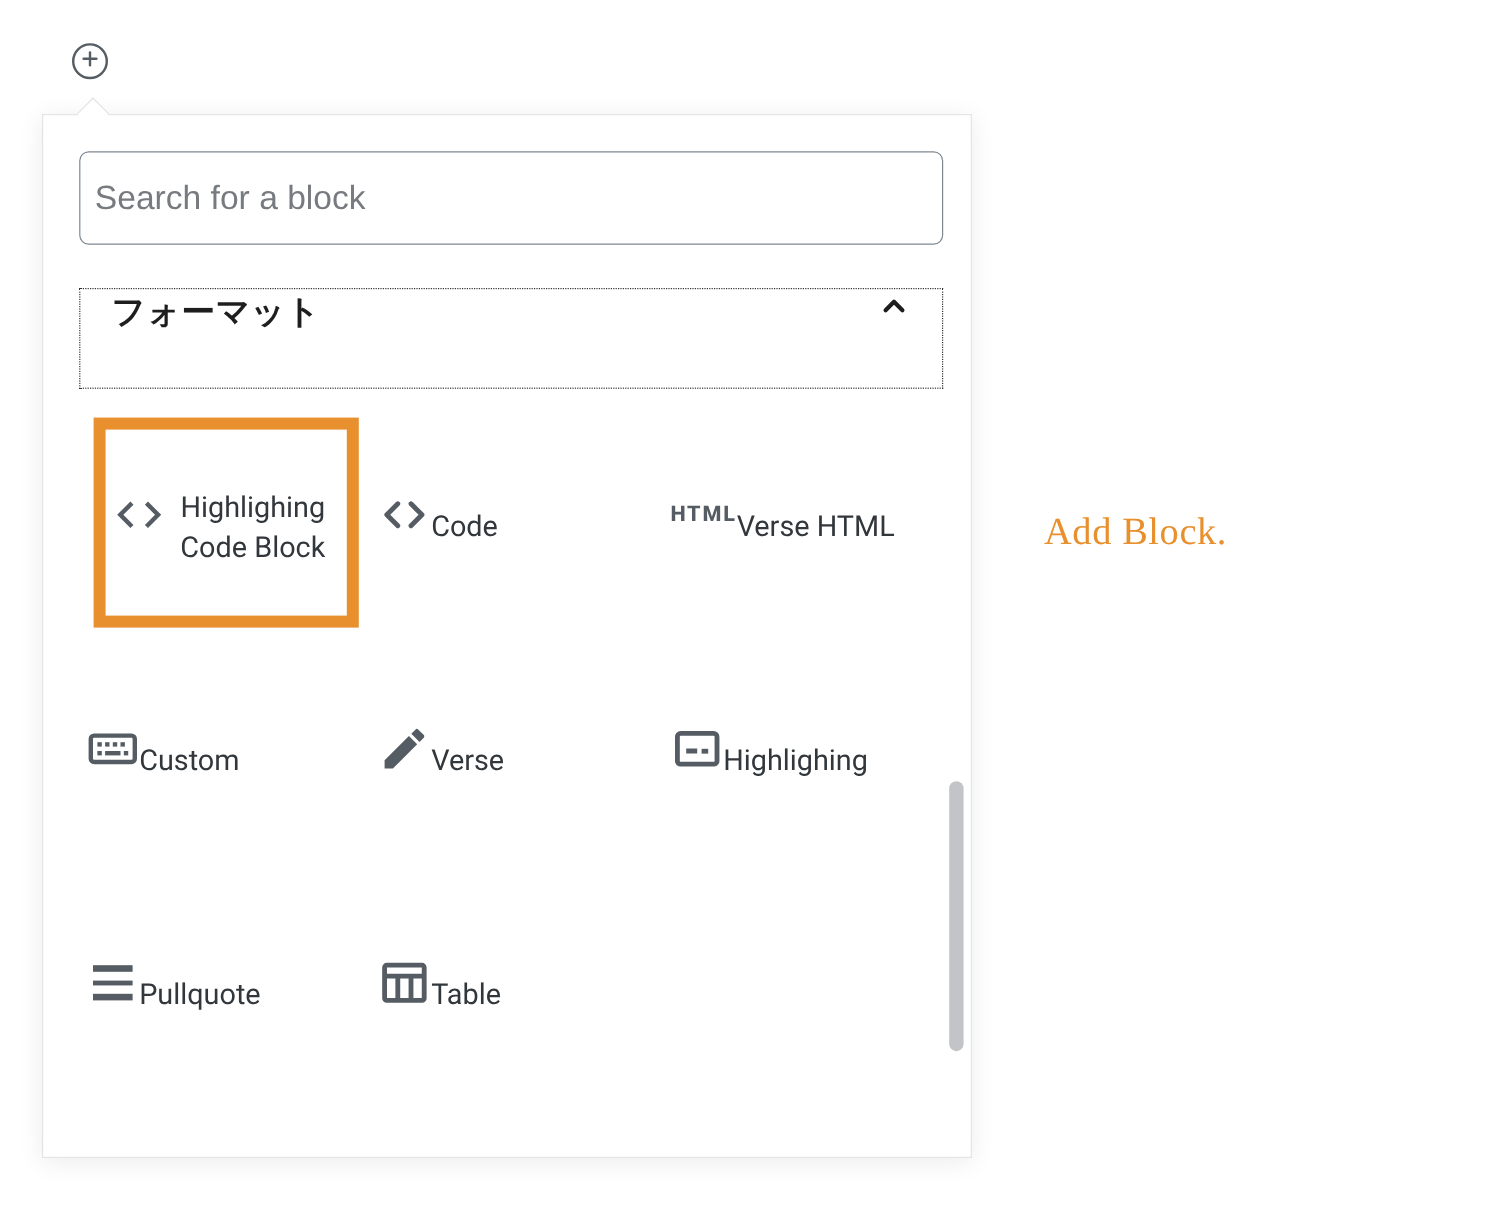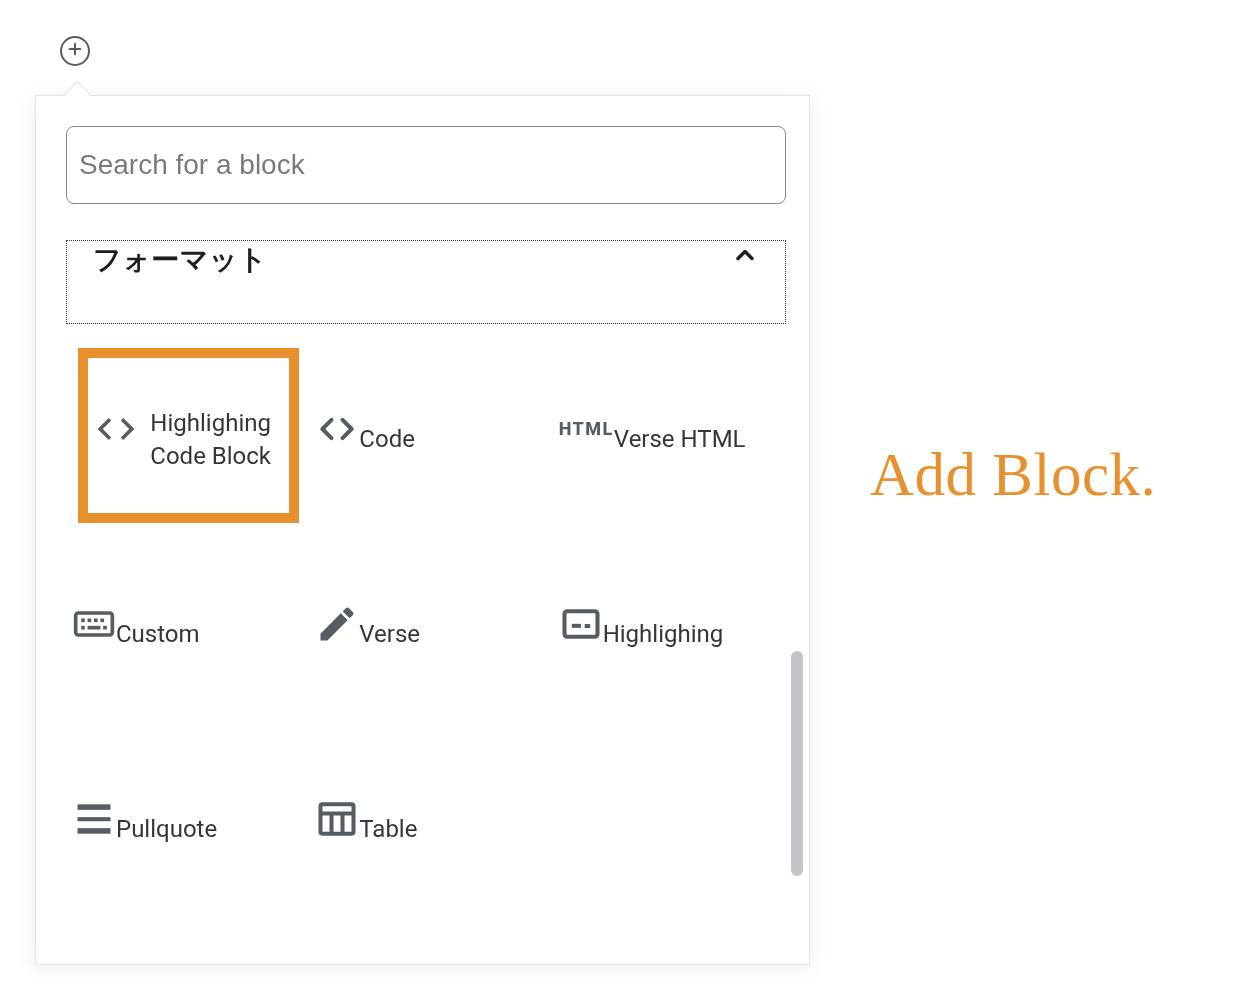--- a/index.html
+++ b/index.html
@@ -124,24 +124,24 @@
     position: absolute;
     right: 6px;
     top: 555px;
     width: 12px;
     height: 225px;
     background: #c3c4c7;
     border-radius: 6px;
   }
   .caption {
     position: absolute;
-    top: 440px;
+    top: 424px;
     left: 870px;
     font-family: Georgia, "Times New Roman", serif;
-    font-size: 61px;
+    font-size: 32px;
     color: #e8902d;
     letter-spacing: 0.5px;
   }
 </style>
 </head>
 <body>
 
 <div class="add-button">
   <span>
     <svg viewBox="0 0 24 24" fill="none" stroke="#555c63" stroke-width="3" stroke-linecap="round">

